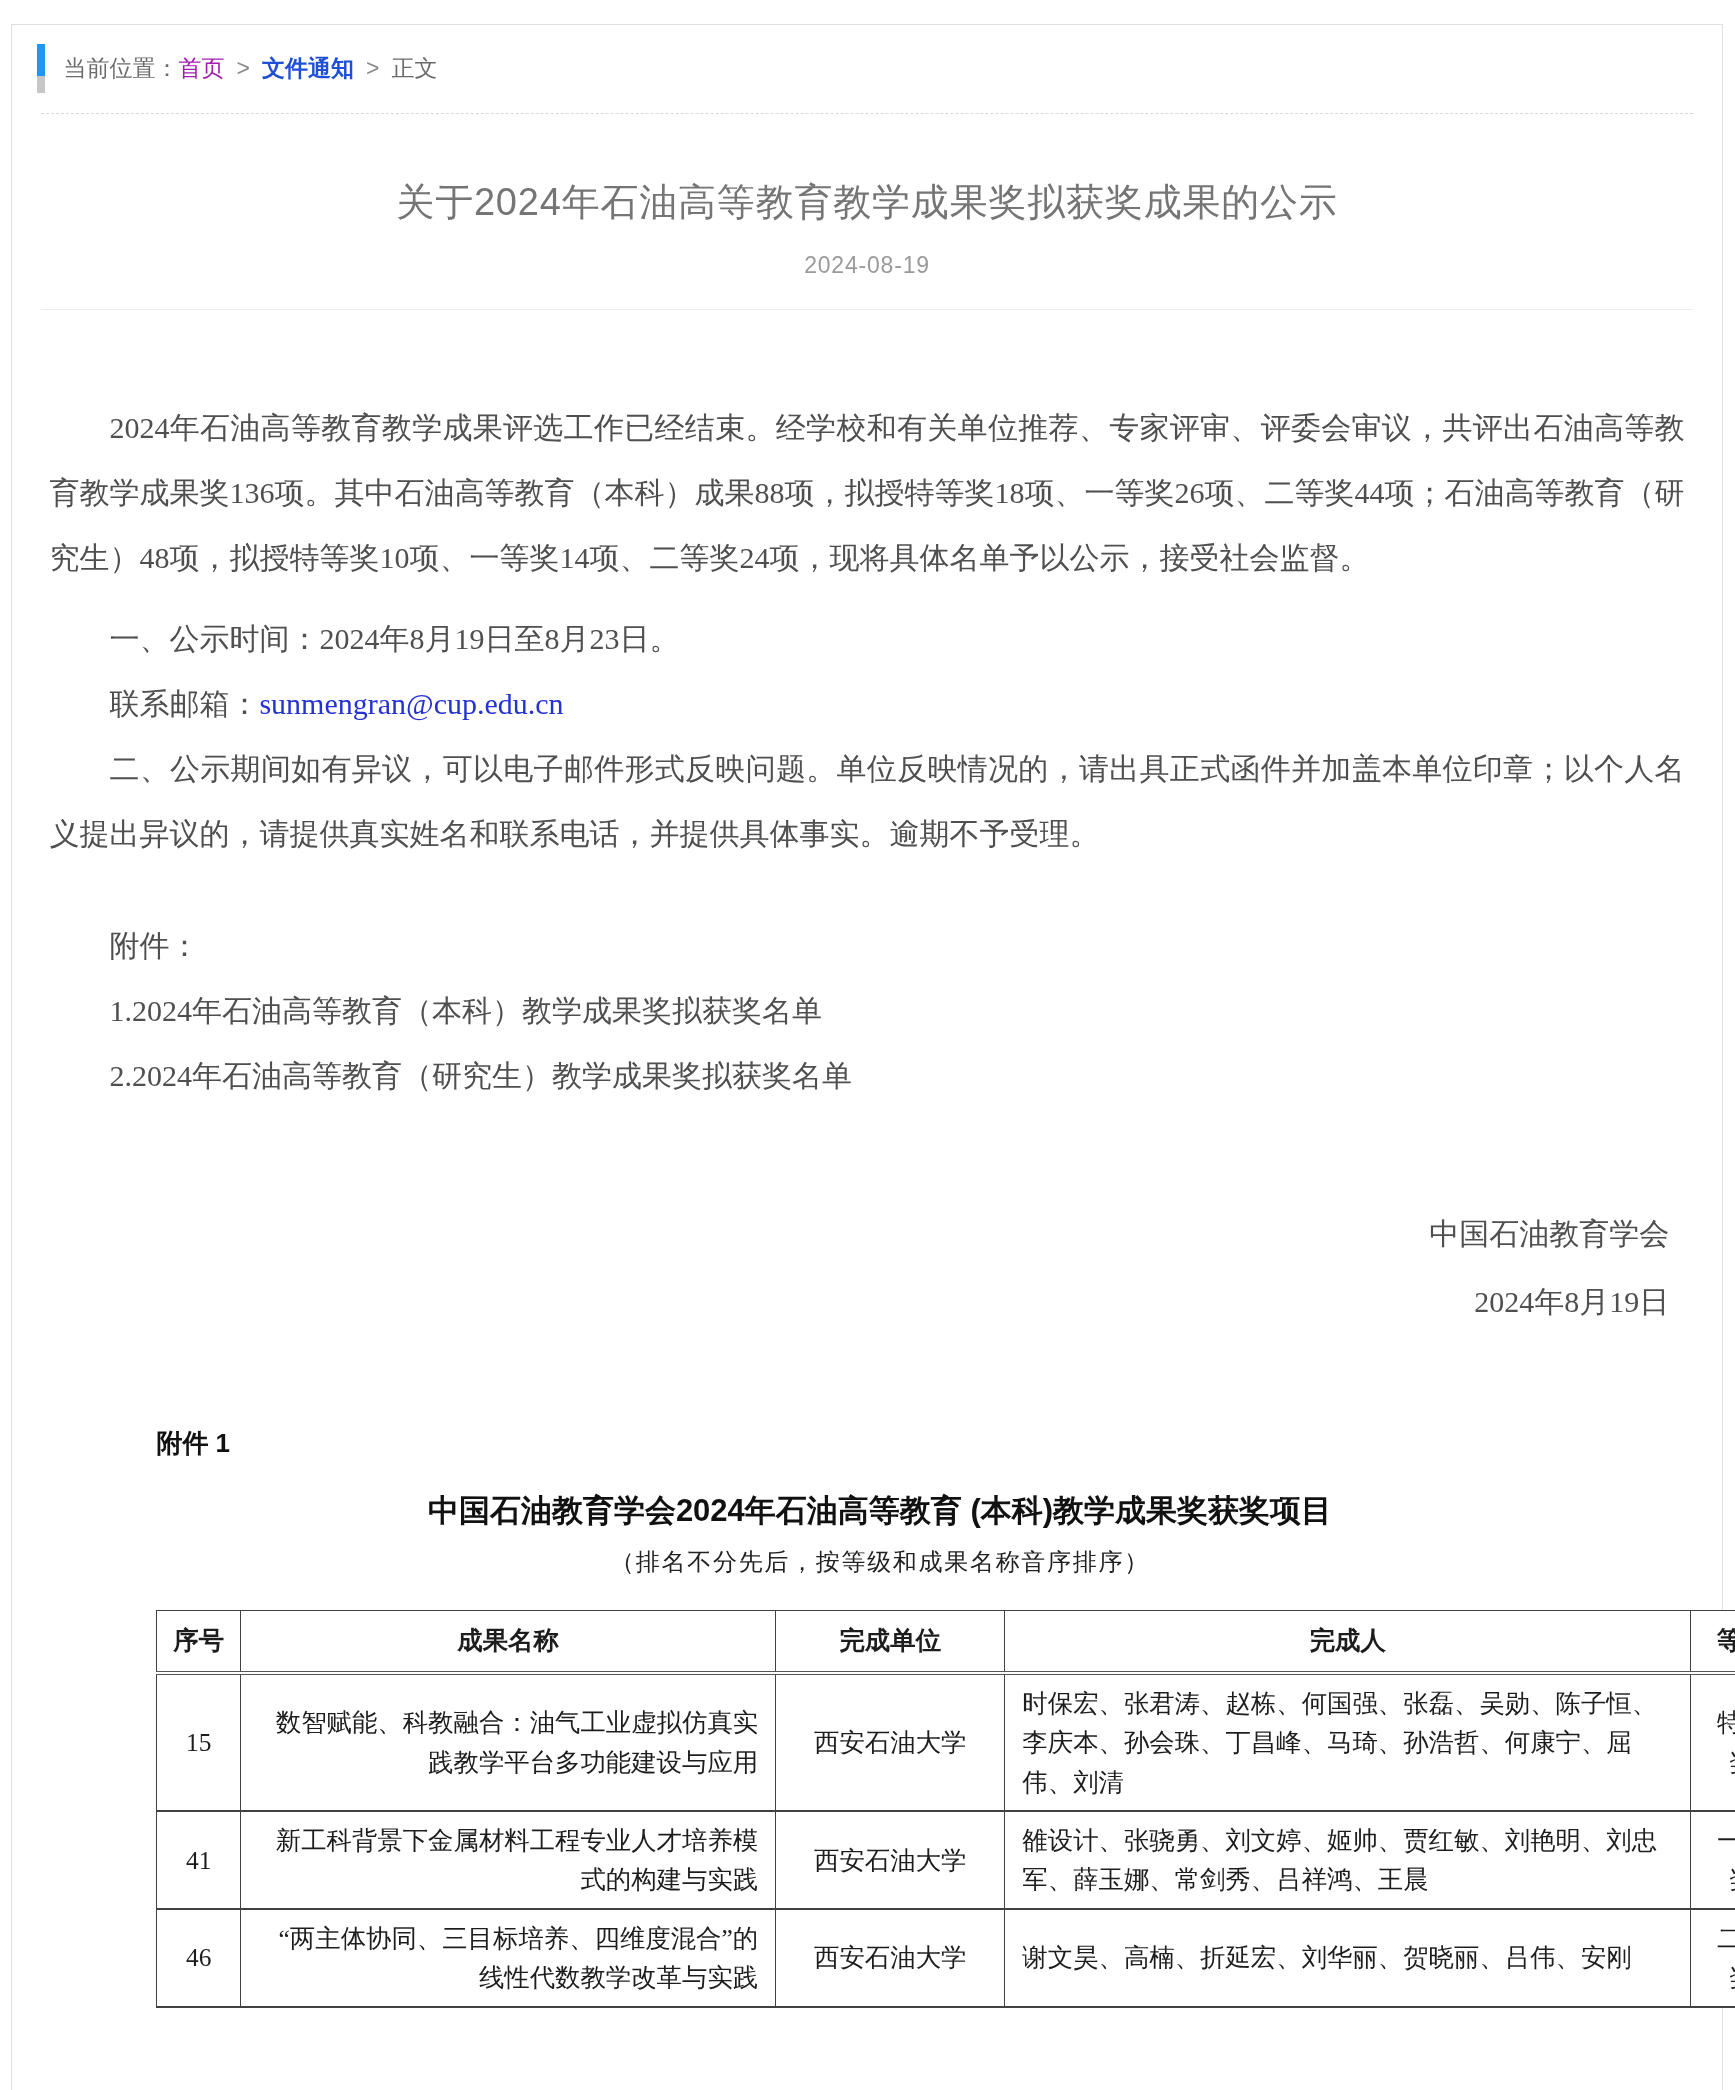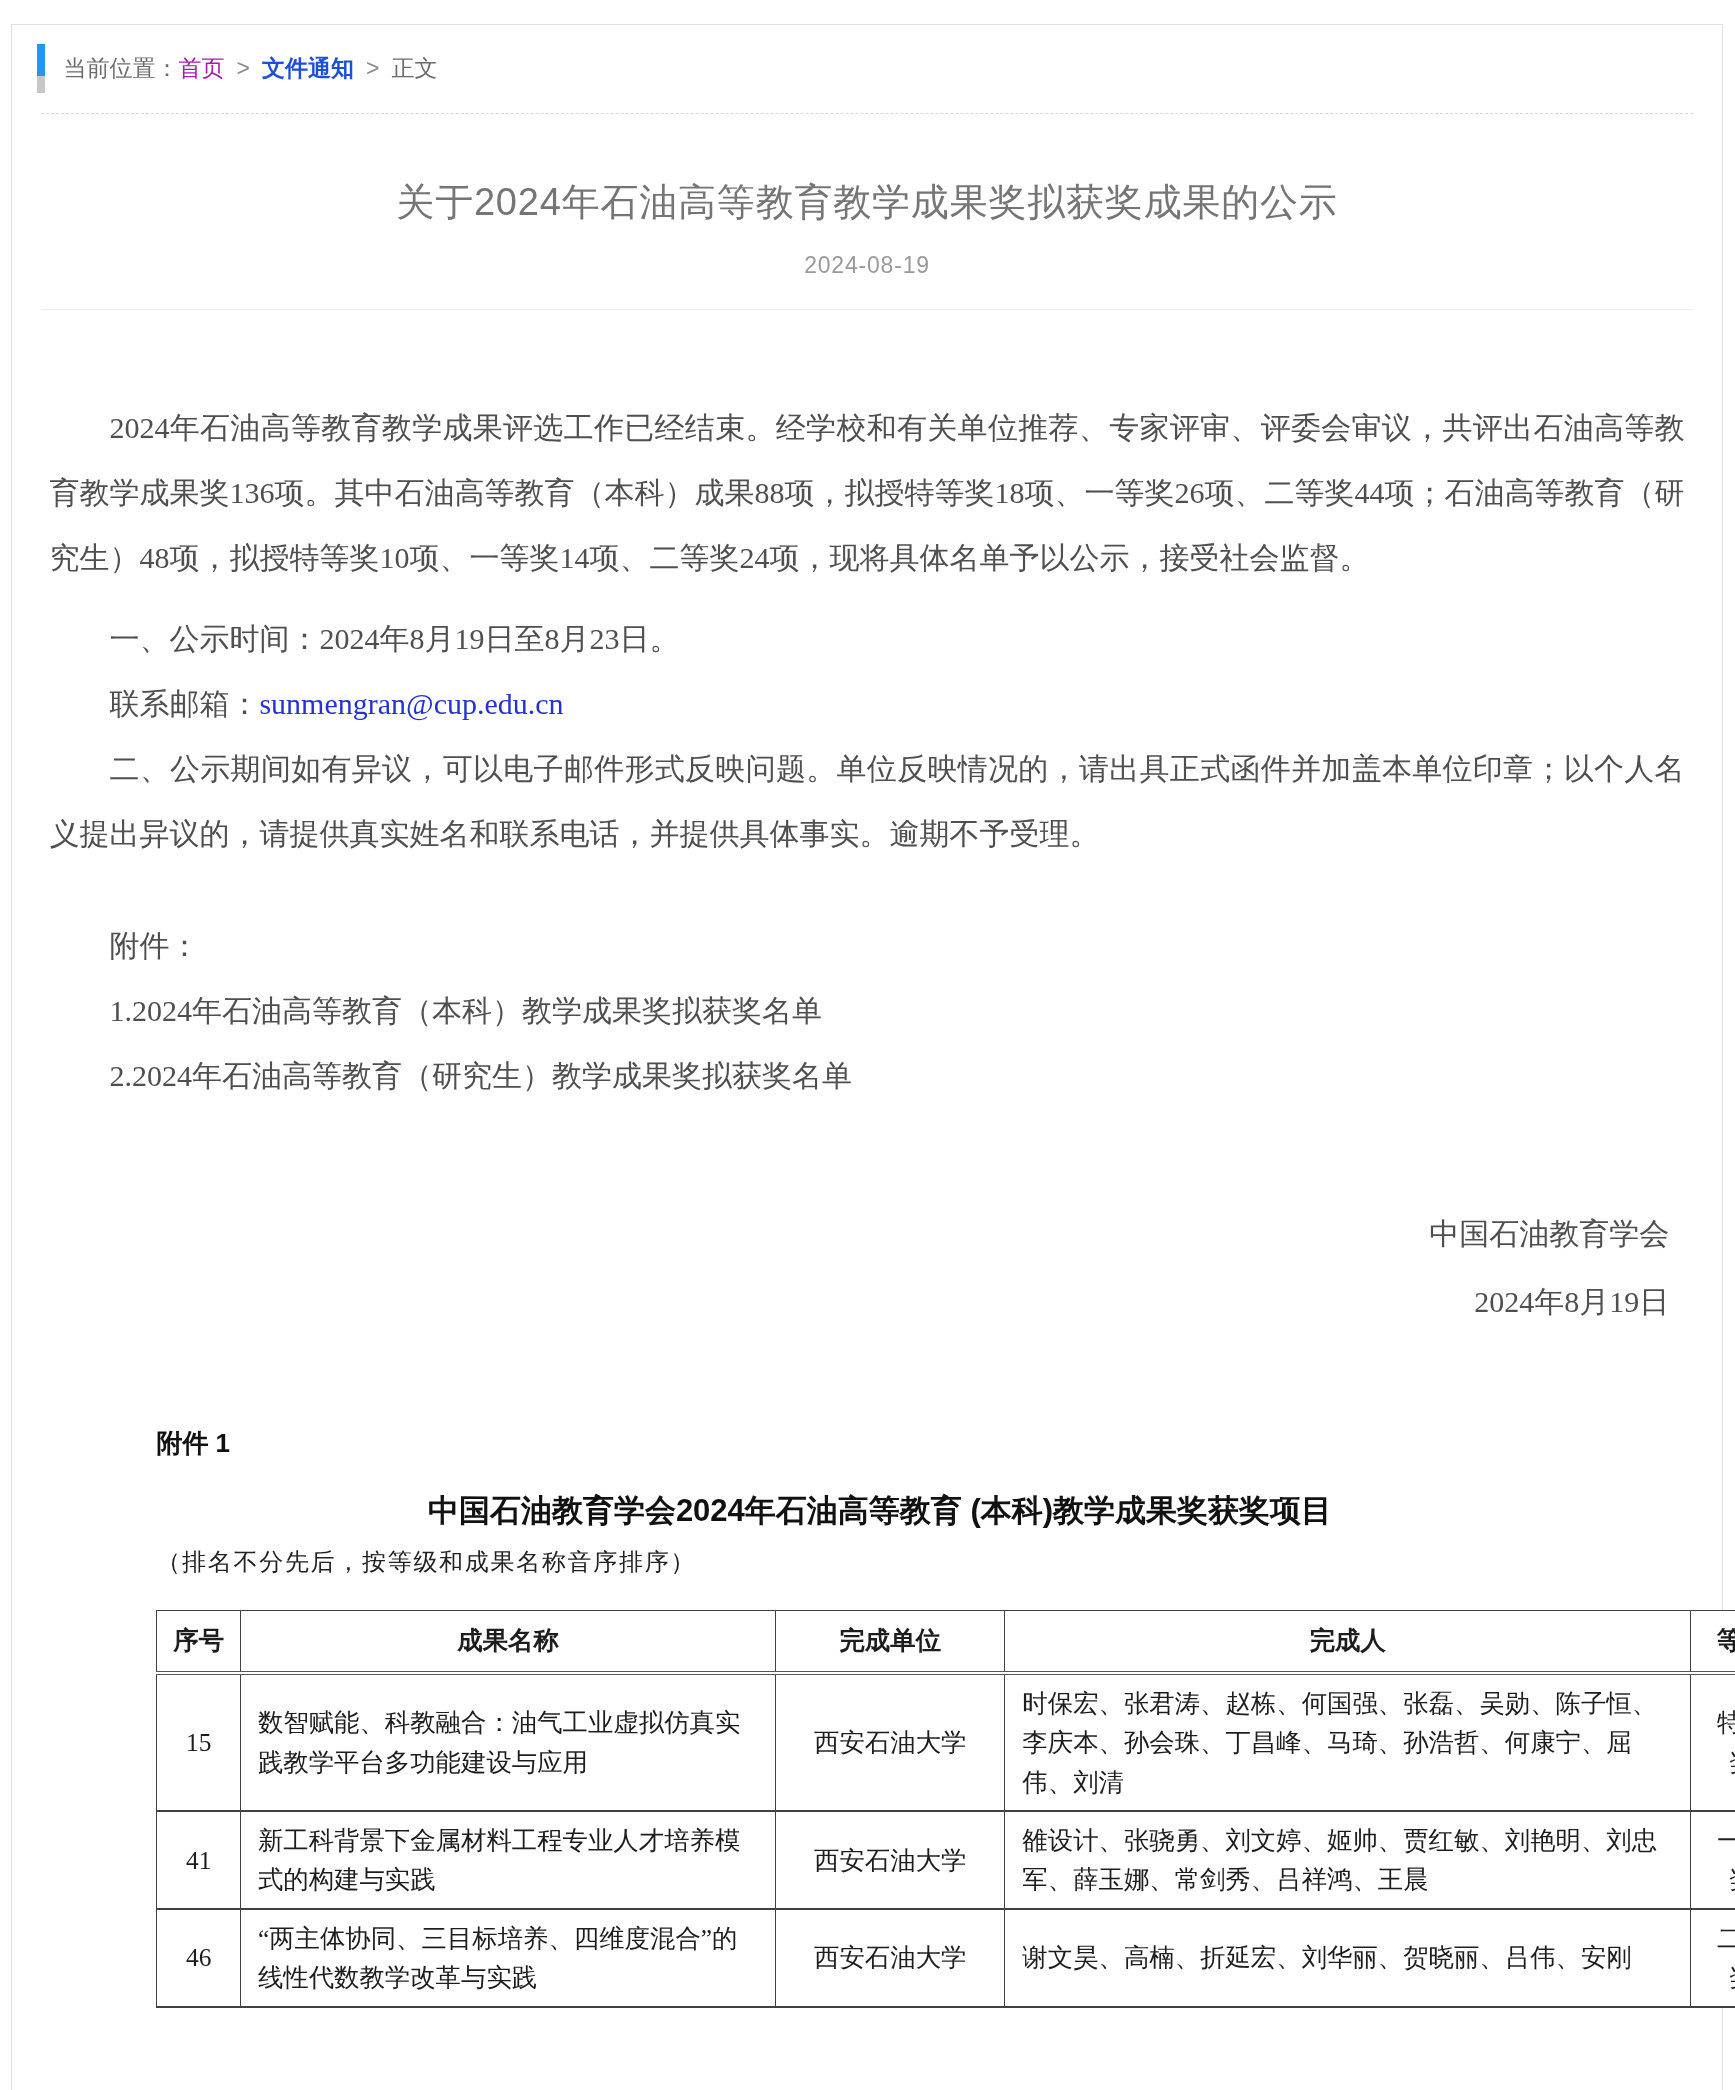--- a/index.html
+++ b/index.html
@@ -88,21 +88,21 @@
   .annex-title {
     margin-top: 29px;
     text-align: center;
     font-family: "Liberation Sans", "DejaVu Sans", sans-serif;
     font-size: 31px;
     font-weight: bold;
     color: #111;
   }
   .annex-subtitle {
     margin-top: 13.6px;
-    text-align: left;
+    text-align: center;
     font-size: 24px;
     color: #222;
     letter-spacing: 1.7px;
   }
 
   table.awards {
     margin-top: 32px;
     width: 1638px;
     border-collapse: collapse;
     table-layout: fixed;
@@ -125,21 +125,21 @@
     padding: 6.8px 8.5px;
   }
   table.awards tbody tr { border-bottom: 2.5px solid #414141; }
   table.awards td { border-bottom-width: 2.5px; }
   .col-no    { width: 5.1%; }
   .col-name  { width: 32.7%; }
   .col-org   { width: 14%; }
   .col-ppl   { width: 41.9%; }
   .col-grade { width: 6.3%; }
   td.cell-no    { text-align: center; font-size: 26px; }
-  td.cell-name  { text-align: left; }
+  td.cell-name  { text-align: right; }
   td.cell-org   { text-align: center; }
   td.cell-ppl   { text-align: left; }
   td.cell-grade { text-align: center; }
 </style>
 </head>
 <body>
 
 <div class="card">
 
   <div class="breadcrumb-row">

